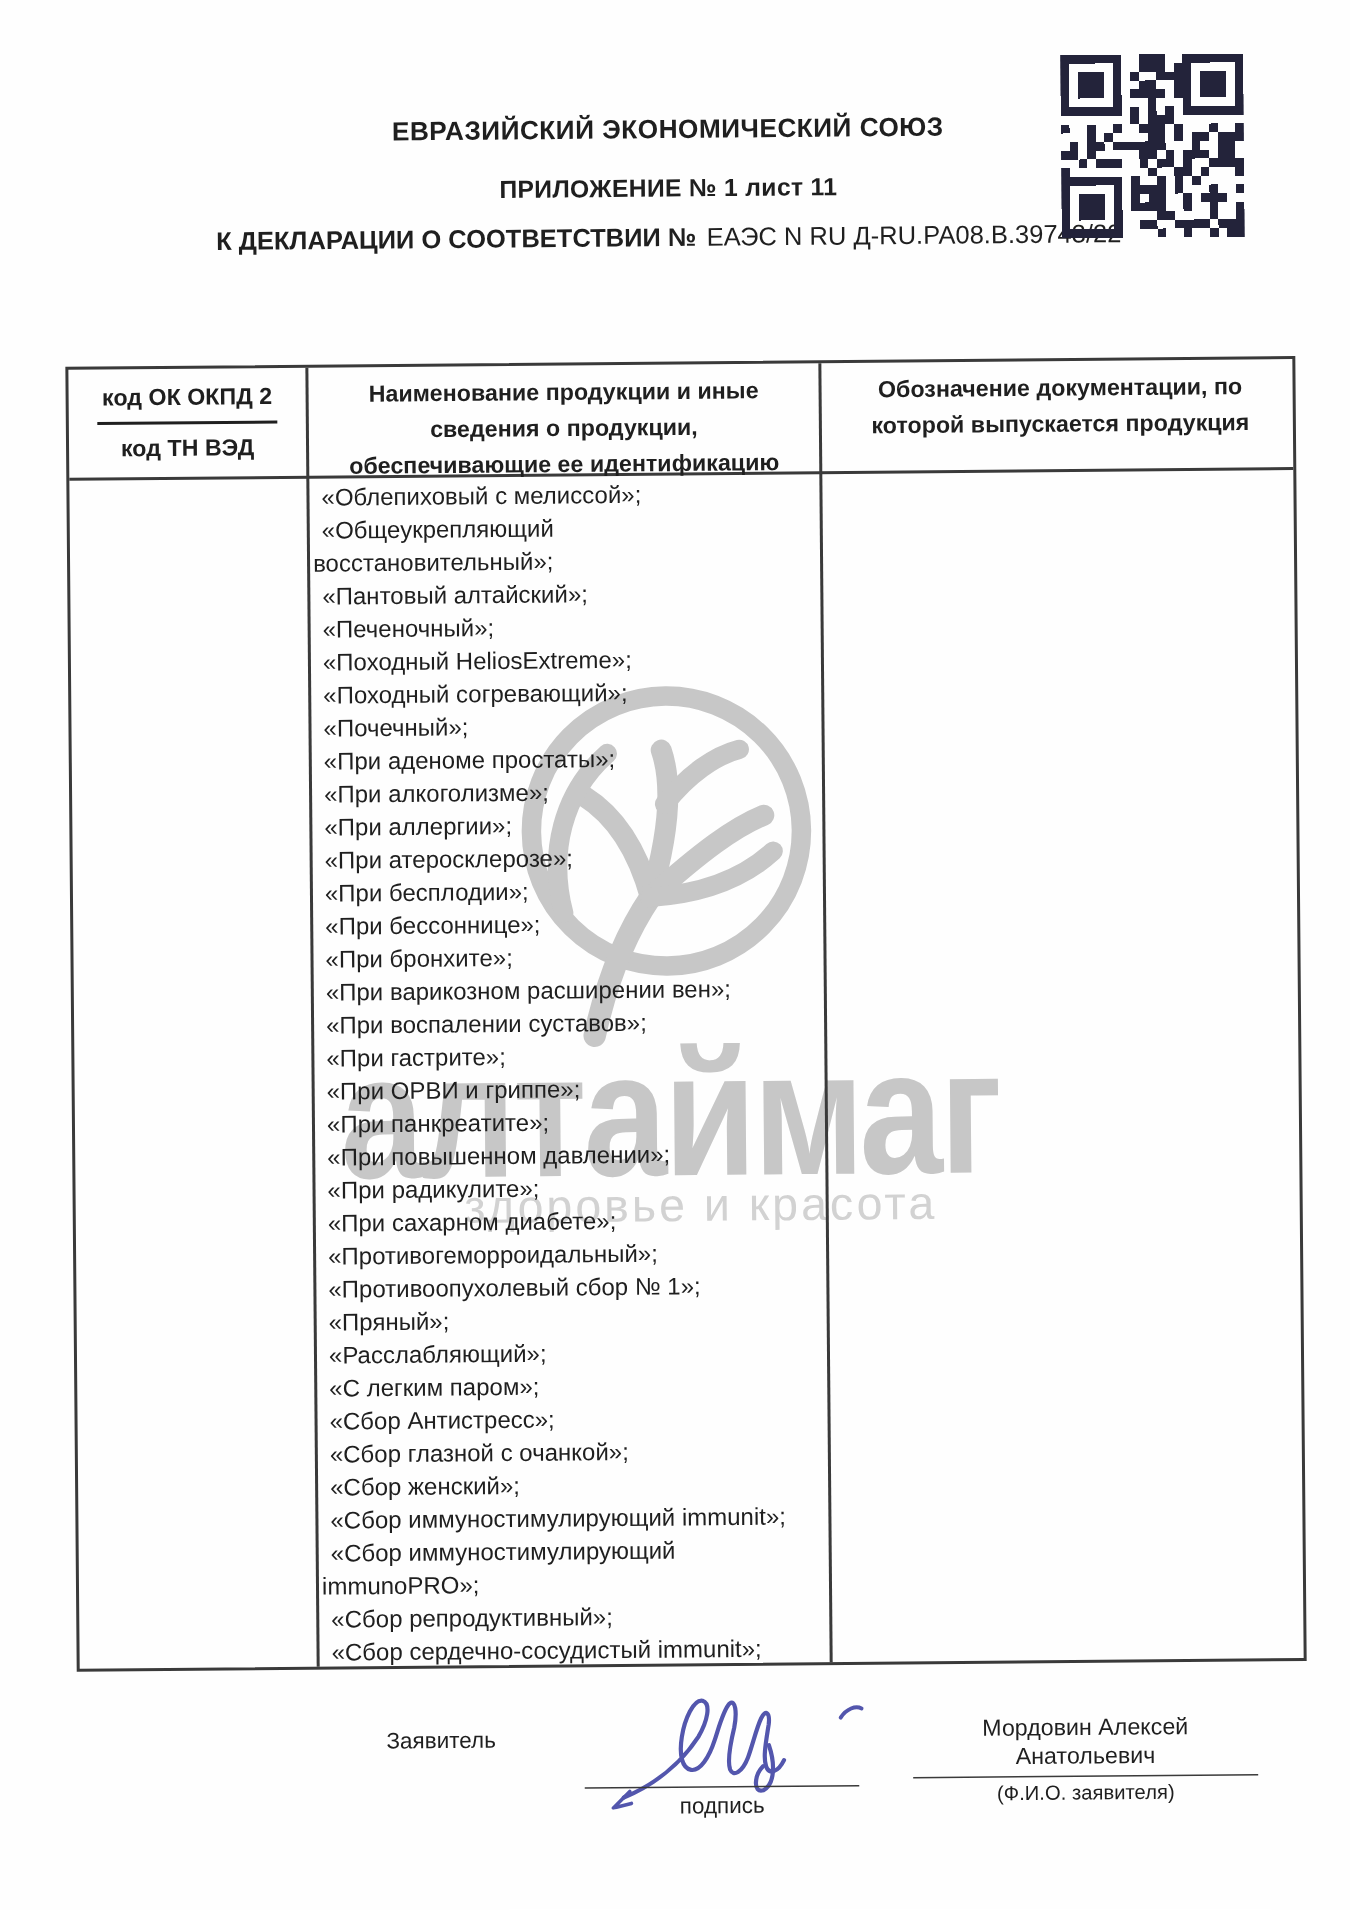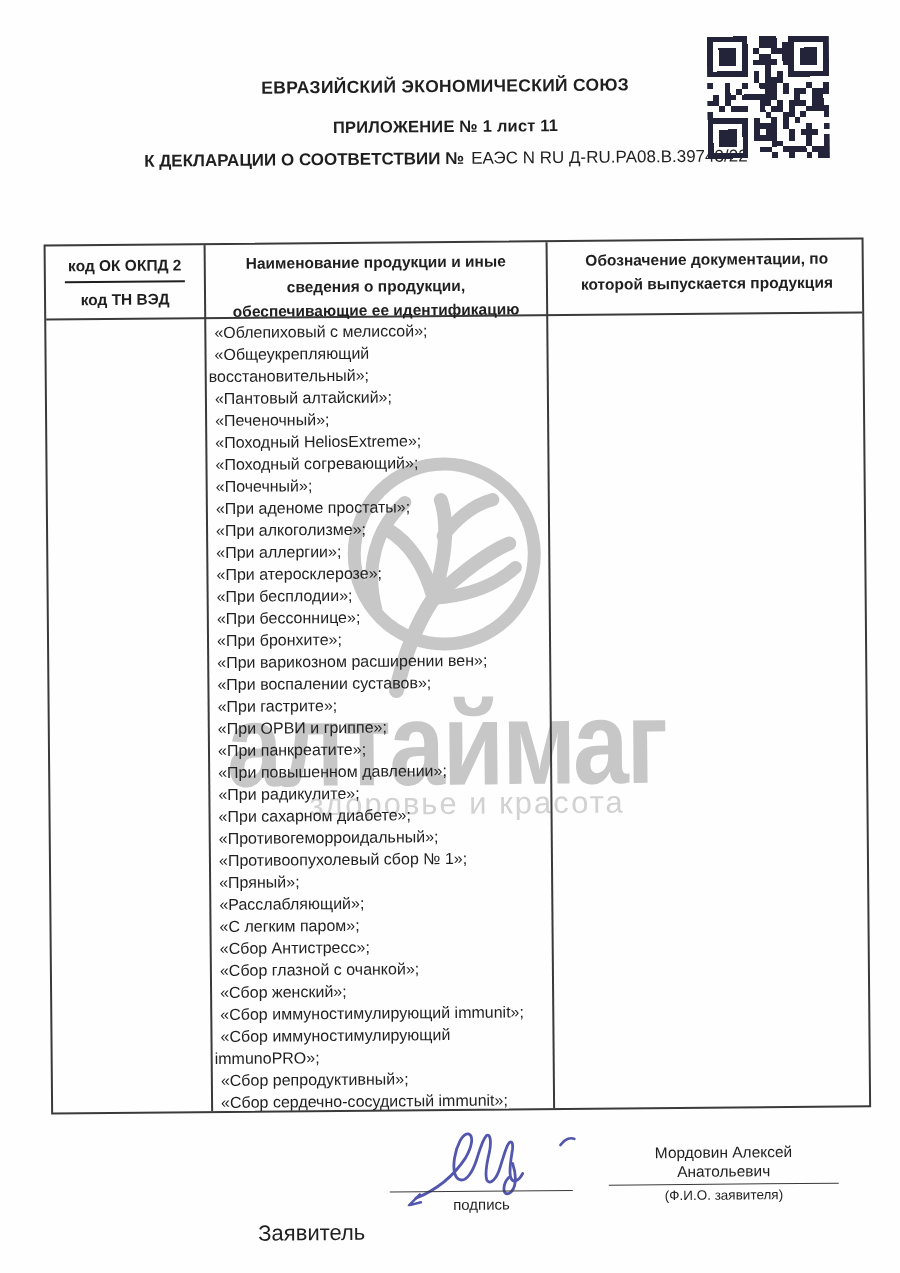--- a/index.html
+++ b/index.html
@@ -41,21 +41,21 @@
   .hcell { position:absolute; font-weight:bold; font-size:15.5px; line-height:24px; text-align:center; }
   .hc1 { left:0; top:9px; width:158px; line-height:21px; }
   .hc1-rule { width:120px; height:0; border-top:2px solid var(--ink,#1f1f1f); margin:5px auto 6px auto; }
   .hc2 { left:160px; top:7px; width:340px; white-space:pre-line; }
   .hc3 { left:502px; top:7px; width:318px; white-space:pre-line; }
   .products { position:absolute; left:162px; top:77px; width:336px;
               font-size:16px; line-height:22px; }
   .product-line { white-space:pre-wrap; text-indent:6px; }
 
   
-  .f-label { position:absolute; left:253px; top:1219px; font-size:22px; }
+  .f-label { position:absolute; left:253px; top:1151px; font-size:15px; }
   .sig { position:absolute; left:393px; top:1126px; width:200px; height:80px;
          stroke:var(--signature,#5356ad); fill:none; stroke-linecap:round; stroke-linejoin:round; }
   .sig-line { position:absolute; left:385px; top:1191px; width:183px; height:0;
               border-top:1.7px solid var(--line,#3a3a3a); }
   .sig-cap { position:absolute; left:385px; top:1196px; width:183px; text-align:center; font-size:15px; }
   .fio { position:absolute; left:604px; top:1145px; width:230px; text-align:center;
          font-size:15.5px; line-height:19px; white-space:pre-line; }
   .fio-line { position:absolute; left:604px; top:1186px; width:230px; height:0;
               border-top:1.7px solid var(--line,#3a3a3a); }
   .fio-cap { position:absolute; left:604px; top:1190px; width:230px; text-align:center; font-size:13.5px; }

